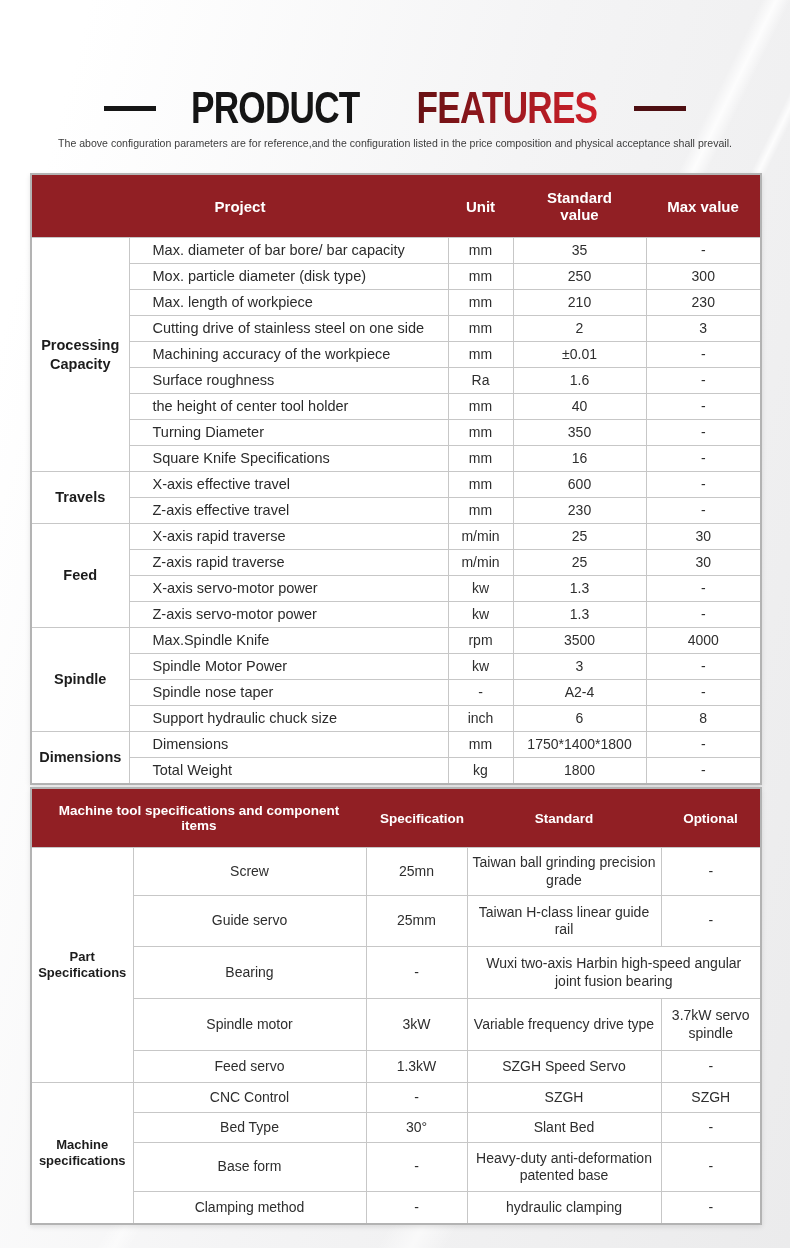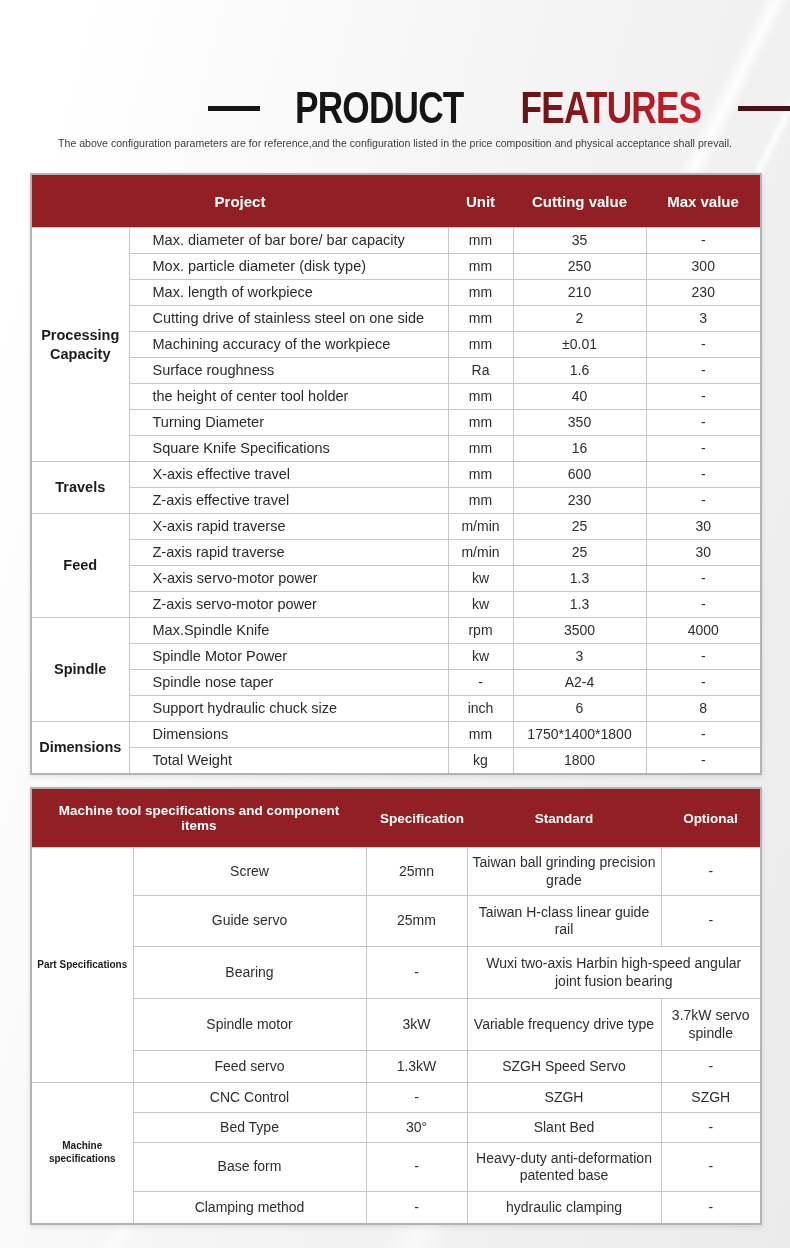--- a/index.html
+++ b/index.html
@@ -6,21 +6,21 @@
   .canvas{position:relative;width:790px;height:1248px;overflow:hidden;
     font-family:"Liberation Sans",sans-serif;
     background:linear-gradient(105deg,#ffffff 8%,#f4f4f5 50%,#ebebec 100%);}
   .streak{position:absolute;background:linear-gradient(to right,rgba(255,255,255,0),rgba(255,255,255,.85),rgba(255,255,255,0));pointer-events:none;}
   .s1{width:26px;height:420px;left:700px;top:-80px;transform:rotate(26deg);}
   .s2{width:14px;height:380px;left:772px;top:-60px;transform:rotate(26deg);}
   .s3{width:60px;height:300px;left:420px;top:1030px;transform:rotate(30deg);opacity:.7;}
   .s4{width:30px;height:260px;left:120px;top:1080px;transform:rotate(30deg);opacity:.6;}
 
   .title-row{position:absolute;top:84px;left:0;right:0;height:48px;
-    display:flex;justify-content:flex-end;align-items:center;gap:14px;}
+    display:flex;justify-content:center;align-items:center;gap:14px;}
   .dash{width:52px;height:5px;}
   .dash-left{background:#161616;}
   .dash-right{background:#4e0f12;}
   .tword{font-size:44px;font-weight:900;line-height:1;letter-spacing:-1px;
     display:inline-block;transform:scaleX(.8);transform-origin:center;}
   .t-black{color:#151515;}
   .t-red{background:linear-gradient(90deg,#671114,#d0202a);
     -webkit-background-clip:text;background-clip:text;color:transparent;}
 
   .subtitle{position:absolute;top:137px;left:0;right:0;text-align:center;
@@ -31,21 +31,21 @@
   .t1{top:173px;}
   .t2{top:787px;}
   th{background:#911f24;color:#ffffff;font-weight:bold;border:none;padding:14px;}
   .t1 th{font-size:15px;height:24px;}
   .t2 th{font-size:13.5px;height:23px;}
   td{border:1px solid #c7c7c7;font-size:14px;color:#2e2e2e;text-align:center;
     padding:0 4px;line-height:1.25;}
   .t1 td{height:25px;}
   .t1 td.item{text-align:left;padding-left:23px;font-size:14.5px;white-space:nowrap;color:#2b2b2b;}
   td.group{font-weight:bold;color:#1c1c1c;font-size:14.5px;white-space:normal;background:#fff;}
-  .t2 td.group{font-size:10px;}
+  .t2 td.group{font-size:13px;}
   .t2 td{font-size:14px;}
 </style>
 </head>
 <body>
 
 <div class="canvas">
   <div class="streak s1"></div>
   <div class="streak s2"></div>
   <div class="streak s3"></div>
   <div class="streak s4"></div>
@@ -63,21 +63,21 @@
         <col style="width:98px">
         <col style="width:319px">
         <col style="width:65px">
         <col style="width:133px">
         <col style="width:115px">
       </colgroup>
     <thead>
       <tr>
         <th colspan="2">Project</th>
         <th>Unit</th>
-        <th>Cutting value</th>
+        <th>Standard value</th>
         <th>Max value</th>
       </tr>
     </thead>
     <tbody>
       <tr>
         <td class="group" rowspan="9">Processing Capacity</td>
         <td class="item">Max. diameter of bar bore/ bar capacity</td>
         <td>mm</td>
         <td>35</td>
         <td>-</td>

